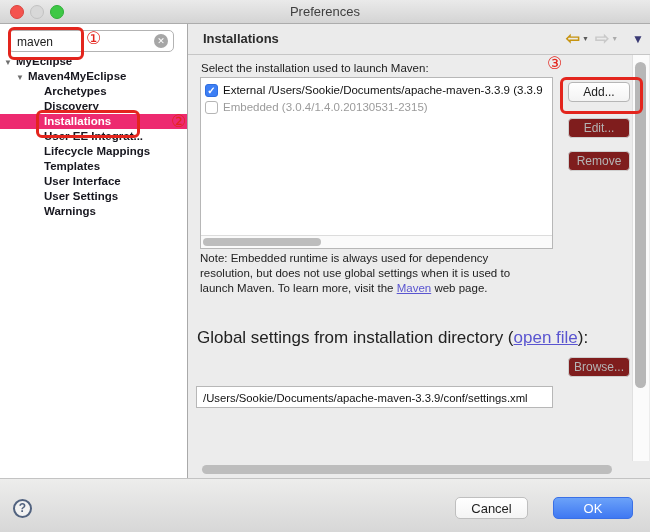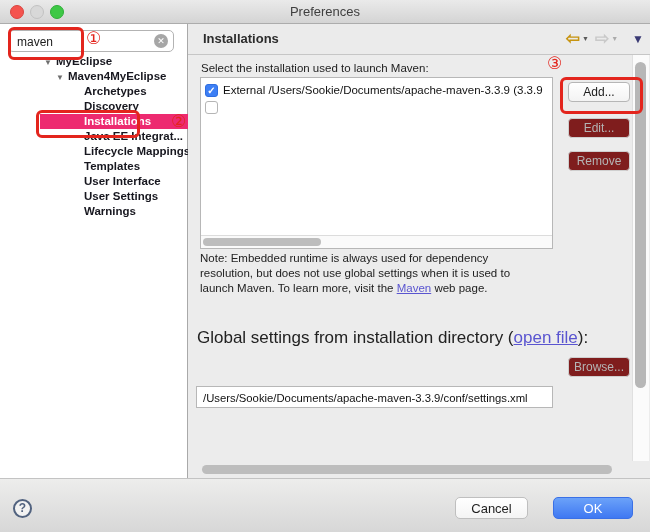--- a/index.html
+++ b/index.html
@@ -35,21 +35,21 @@
   #search-input{
     position:absolute; left:6px; top:1px; width:130px; height:18px;
     border:none; outline:none; font-family:"Liberation Sans",sans-serif;
     font-size:12px; color:#1d1d1d; background:transparent;
   }
   #search-clear{
     position:absolute; right:5px; top:3px; width:14px; height:14px;
     border-radius:50%; background:#a6a6a6; color:#fff; font-size:9px;
     line-height:14px; text-align:center; cursor:default;
   }
-  #tree{position:absolute; left:0; top:30px; width:187px;margin-left:40px;}
+  #tree{position:absolute; left:0; top:30px; width:187px;}
   .row{
     position:relative; height:15px; line-height:15px; white-space:nowrap;
     font-size:11.5px; font-weight:bold; color:#17171f;
   }
   .row .tri{
     display:inline-block; width:12px; font-size:8px; color:#6f6f6f;
     vertical-align:top; transform:translateY(0.5px);
   }
   .ind0{padding-left:4px;}
   .ind1{padding-left:16px;}
@@ -193,21 +193,21 @@
     <div id="search-wrap">
       <input id="search-input" value="maven" style="">
       <div id="search-clear">✕</div>
     </div>
     <div id="tree">
       <div class="row ind0"><span class="tri">▼</span><span>MyEclipse</span></div>
       <div class="row ind1"><span class="tri">▼</span><span>Maven4MyEclipse</span></div>
       <div class="row ind2"><span>Archetypes</span></div>
       <div class="row ind2"><span>Discovery</span></div>
       <div class="row ind2 selected"><span>Installations</span></div>
-      <div class="row ind2"><span>Java EE Integrat...</span></div>
+      <div class="row ind2"><span>User EE Integrat...</span></div>
       <div class="row ind2"><span>Lifecycle Mappings</span></div>
       <div class="row ind2"><span>Templates</span></div>
       <div class="row ind2"><span>User Interface</span></div>
       <div class="row ind2"><span>User Settings</span></div>
       <div class="row ind2"><span>Warnings</span></div>
     </div>
   </div>
 
   <div id="panel-header">
     <div id="page-title">Installations</div>
@@ -219,20 +219,21 @@
   <div id="content">
     <div id="select-label">Select the installation used to launch Maven:</div>
 
     <div id="install-list">
       <div class="li" style="top:4px;">
         <span class="cb checked">✓</span>
         <span class="li-label enabled">External /Users/Sookie/Documents/apache-maven-3.3.9 (3.3.9</span>
       </div>
       <div class="li" style="top:21px;">
         <span class="cb unchecked"></span>
+        <span class="li-label disabled">Embedded (3.0.4/1.4.0.20130531-2315)</span>
       </div>
       <div id="list-hscroll">
         <div id="list-hthumb"></div>
       </div>
     </div>
 
     <div class="side-btn enabled" id="add-btn">Add...</div>
     <div class="side-btn disabled" id="edit-btn">Edit...</div>
     <div class="side-btn disabled" id="remove-btn">Remove</div>
 

